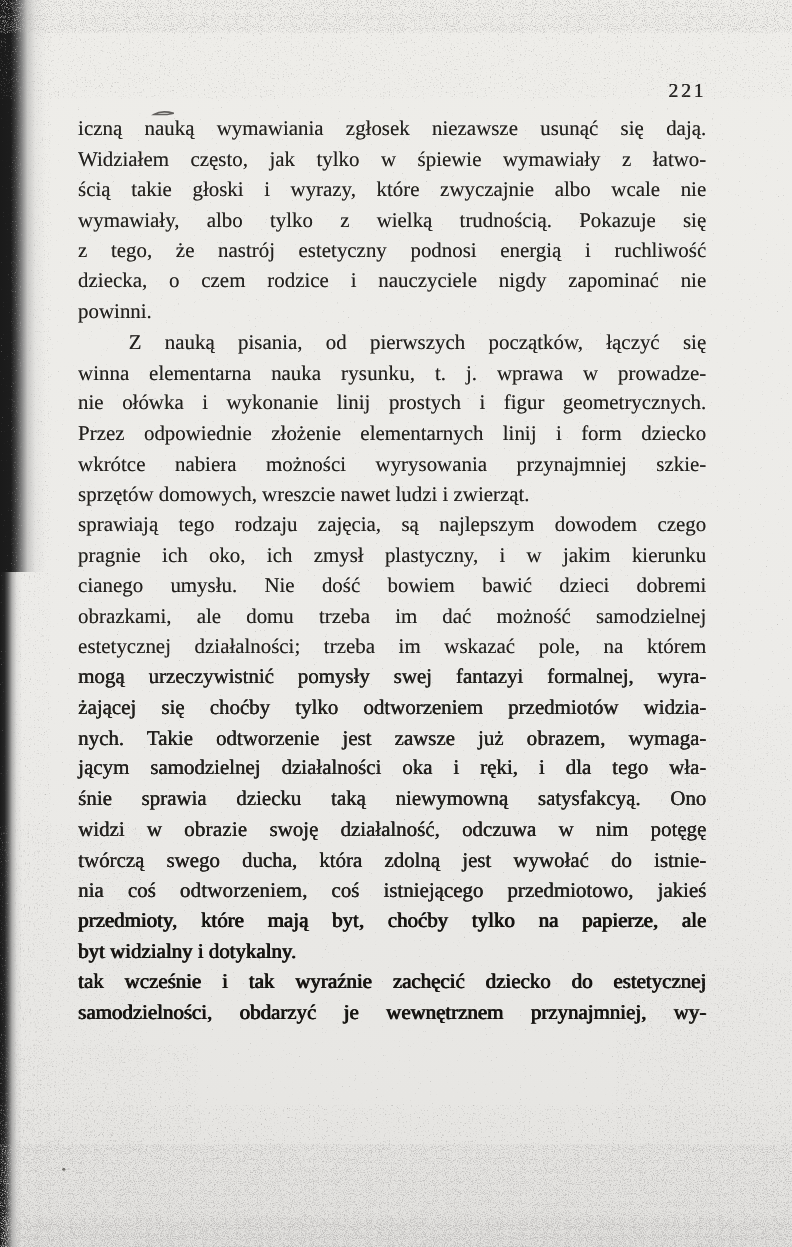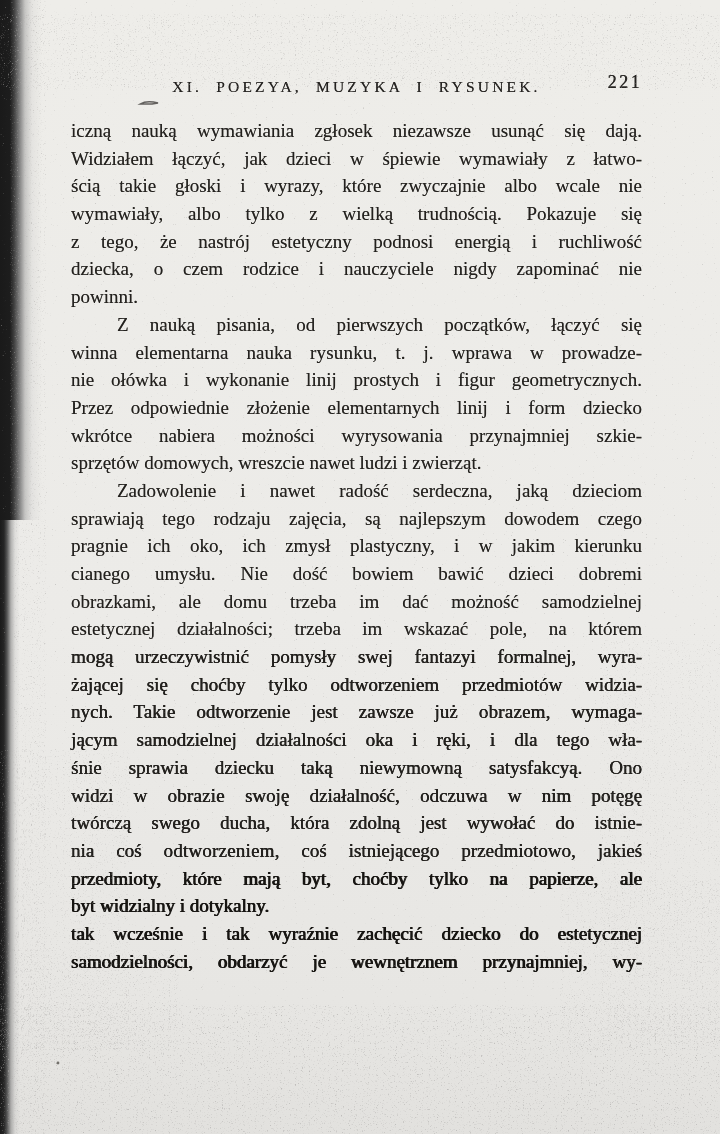--- a/index.html
+++ b/index.html
@@ -33,21 +33,21 @@
     font-size:15.5px;letter-spacing:3.2px;word-spacing:7px;
     text-shadow:0 0 .4px rgba(35,33,30,.7);
   }
   .page-number{
     position:absolute;right:0;top:-4px;
     font-size:18px;letter-spacing:2.5px;
     text-shadow:.5px 0 0 rgba(35,33,30,.85);
   }
   
   .text-block{
-    position:absolute;left:71px;top:117px;width:571px;
+    position:absolute;left:71px;top:104px;width:571px;
     font-size:19px;line-height:27.7px;color:var(--ink);
     text-shadow:0 0 .35px rgba(35,33,30,.55);
   }
   .para{margin:0;}
   .line{text-align:justify;text-align-last:justify;height:27.7px;}
   .line.end{text-align-last:left;}
   .line.indent{padding-left:46px;}
   .line .em{letter-spacing:.2px;}
   .line.heavy{text-shadow:.35px 0 0 currentColor,0 0 .35px rgba(35,33,30,.6);}
   .line.heavier{color:#171512;text-shadow:.6px 0 0 currentColor,-.25px 0 0 currentColor;}
@@ -56,44 +56,42 @@
 </style>
 <title>XI. POEZYA, MUZYKA I RYSUNEK.</title></head>
 <body>
 
 <div class="scan">
 
   <div class="spine-full"></div>
   <div class="spine-top"></div>
 
   <div class="header">
-    <div class="running-title">XI. POEZYA, MUZYKA I RYSUNEK.</div>
     <div class="page-number">221</div>
   </div>
 
   <div class="text-block">
       <div class="para">
         <div class="line"><span>iczną nauką wymawiania zgłosek niezawsze usunąć się dają.</span></div>
-        <div class="line"><span>Widziałem łączyć, jak dzieci w śpiewie wymawiały z łatwo-</span></div>
+        <div class="line"><span>Widziałem często, jak tylko w śpiewie wymawiały z łatwo-</span></div>
         <div class="line"><span>ścią takie głoski i wyrazy, które zwyczajnie albo wcale nie</span></div>
         <div class="line"><span>wymawiały, albo tylko z wielką trudnością. Pokazuje się</span></div>
         <div class="line"><span>z tego, że nastrój estetyczny podnosi energią i ruchliwość</span></div>
         <div class="line"><span>dziecka, o czem rodzice i nauczyciele nigdy zapominać nie</span></div>
         <div class="line end"><span>powinni.</span></div>
       </div>
       <div class="para">
         <div class="line indent"><span>Z nauką pisania, od pierwszych początków, łączyć się</span></div>
         <div class="line"><span>winna elementarna nauka </span><span class="em">rysunku</span><span>, t. j. wprawa w prowadze-</span></div>
         <div class="line"><span>nie ołówka i wykonanie linij prostych i figur geometrycznych.</span></div>
         <div class="line"><span>Przez odpowiednie złożenie elementarnych linij i form dziecko</span></div>
         <div class="line"><span>wkrótce nabiera możności wyrysowania przynajmniej szkie-</span></div>
         <div class="line end"><span>sprzętów domowych, wreszcie nawet ludzi i zwierząt.</span></div>
       </div>
       <div class="para">
-        <div class="line indent"><span>Zadowolenie i nawet radość serdeczna, jaką dzieciom</span></div>
         <div class="line"><span>sprawiają tego rodzaju zajęcia, są najlepszym dowodem czego</span></div>
         <div class="line"><span>pragnie ich oko, ich zmysł plastyczny, i w jakim kierunku</span></div>
         <div class="line"><span>cianego umysłu. Nie dość bowiem bawić dzieci dobremi</span></div>
         <div class="line"><span>obrazkami, ale domu trzeba im dać możność samodzielnej</span></div>
         <div class="line"><span>estetycznej działalności; trzeba im wskazać pole, na którem</span></div>
         <div class="line heavy"><span>mogą urzeczywistnić pomysły swej fantazyi formalnej, wyra-</span></div>
         <div class="line heavy"><span>żającej się choćby tylko odtworzeniem przedmiotów widzia-</span></div>
         <div class="line heavy"><span>nych. Takie odtworzenie jest zawsze już </span><span class="em">obrazem</span><span>, wymaga-</span></div>
         <div class="line heavy"><span>jącym samodzielnej działalności oka i ręki, i dla tego wła-</span></div>
         <div class="line heavy"><span>śnie sprawia dziecku taką niewymowną satysfakcyą. Ono</span></div>

